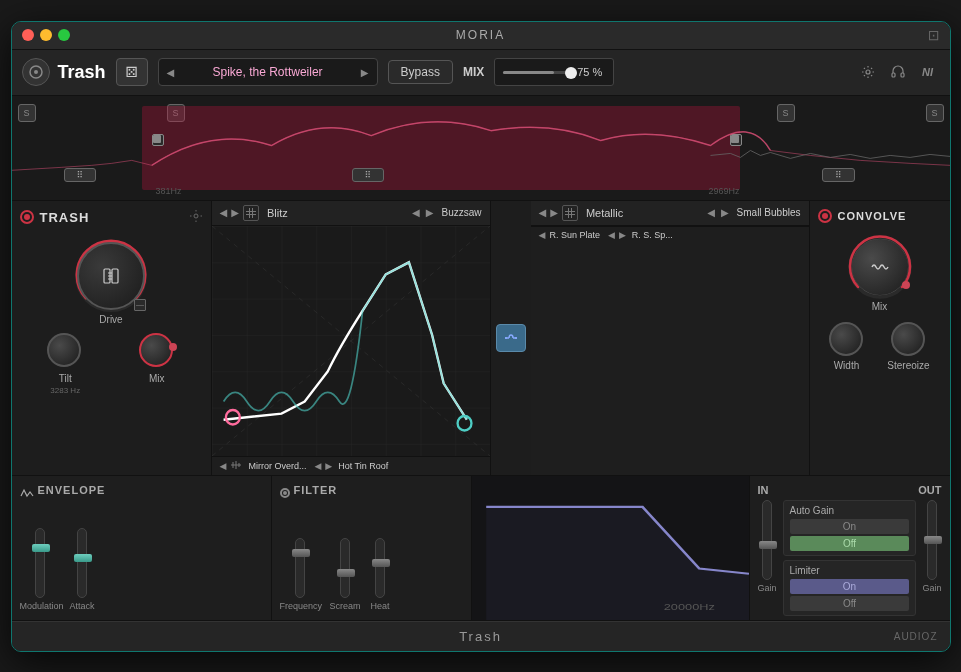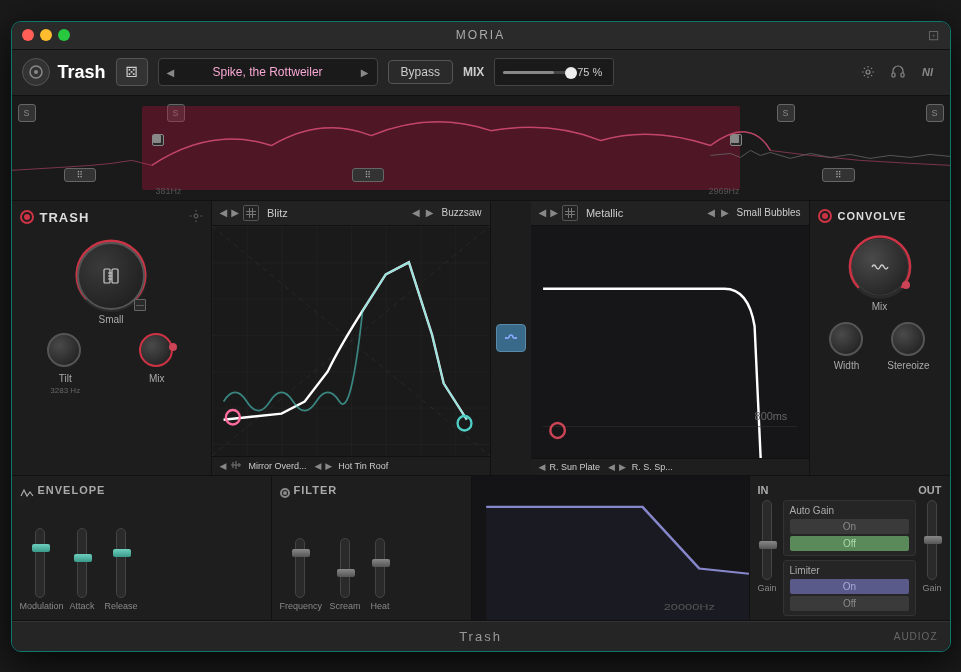--- a/index.html
+++ b/index.html
@@ -741,21 +741,21 @@
             <svg width="22" height="22" viewBox="0 0 22 22">
               <rect x="4" y="4" width="6" height="14" rx="1" fill="none" stroke="#ccc" stroke-width="1.2"></rect>
               <rect x="12" y="4" width="6" height="14" rx="1" fill="none" stroke="#ccc" stroke-width="1.2"></rect>
               <line x1="8" y1="8" x2="12" y2="8" stroke="#ccc" stroke-width="1"></line>
               <line x1="8" y1="11" x2="12" y2="11" stroke="#ccc" stroke-width="1"></line>
               <line x1="8" y1="14" x2="12" y2="14" stroke="#ccc" stroke-width="1"></line>
             </svg>
             <div style="position:absolute;bottom:-3px;right:-3px;width:12px;height:12px;background:#2a2a2a;border:1px solid #666;border-radius:1px;display:flex;align-items:center;justify-content:center;color:#888;font-size:8px;">—</div>
           </div>
         </div>
-        <span class="knob-label">Small</span>
+        <span class="knob-label">Drive</span>
       </div>
 
       <div class="knob-row" style="margin-top:4px;">
         <div class="knob-container">
           <div style="position:relative; width:36px; height:36px;">
             <div class="tilt-knob-bg"></div>
           </div>
           <span class="knob-label">Tilt</span>
 
           <span style="color:#666;font-size:8px;margin-top:-2px;">3283 Hz</span>
@@ -848,34 +848,20 @@
               <line x1="6.5" y1="0" x2="6.5" y2="10"></line>
             <line x1="0" y1="3.5" x2="10" y2="3.5"></line>
               <line x1="0" y1="6.5" x2="10" y2="6.5"></line>
           </svg>
         </div>
         <span class="wave-preset-name">Metallic</span>
         <span style="color:#888; font-size:10px; margin-right:2px;">◀</span>
         <span style="color:#888; font-size:10px; margin-right:4px;">▶</span>
         <span style="color:#ccc; font-size:10px;">Small Bubbles</span>
       </div>
-      <div class="wave-area">
-        <svg style="position:absolute;inset:0;width:100%;height:100%;" viewBox="0 0 230 185" preserveAspectRatio="none">
-
-          <rect width="230" height="185" fill="#161618"></rect>
-
-          <path d="M 10 50 L 160 50 Q 180 50 185 80 L 190 185" fill="none" stroke="white" stroke-width="2"></path>
-
-          <line x1="10" y1="160" x2="220" y2="160" stroke="#333" stroke-width="0.5"></line>
-
-          <text x="185" y="155" fill="#666" font-size="9">800ms</text>
-
-          <circle cx="22" cy="163" r="6" fill="none" stroke="#cc4455" stroke-width="2"></circle>
-        </svg>
-      </div>
       <div class="wave-footer">
         <span style="color:#888; font-size:9px;">◀</span>
         <span style="color:#ccc; font-size:9px;">R. Sun Plate</span>
         <span style="color:#888; font-size:9px; margin-left:4px;">◀</span>
         <span style="color:#888; font-size:9px;">▶</span>
         <span style="color:#ccc; font-size:9px; margin-left:2px;">R. S. Sp...</span>
       </div>
     </div>
 
     <div class="convolve-col">
@@ -936,26 +922,20 @@
             <div class="fader-thumb" style="top: 15px;"></div>
           </div>
           <span class="fader-label">Modulation</span>
         </div>
         <div class="fader-container">
           <div class="fader-track">
             <div class="fader-thumb" style="top: 25px;"></div>
           </div>
           <span class="fader-label">Attack</span>
         </div>
-        <div class="fader-container">
-          <div class="fader-track">
-            <div class="fader-thumb" style="top: 20px;"></div>
-          </div>
-          <span class="fader-label">Release</span>
-        </div>
       </div>
     </div>
 
     <div class="filter-section">
       <div class="header-sec-row">
         <div class="sec-ind-filter">
           <div class="sec-ind-filter-inner"></div>
         </div>
         <span class="sub-section-title">FILTER</span>
       </div>

